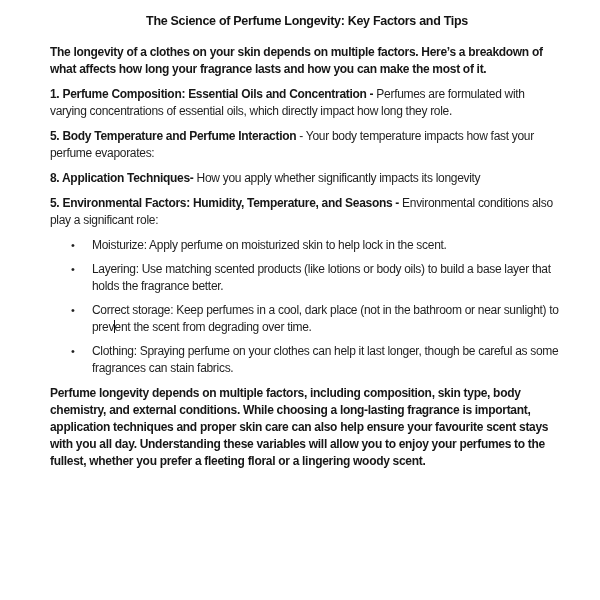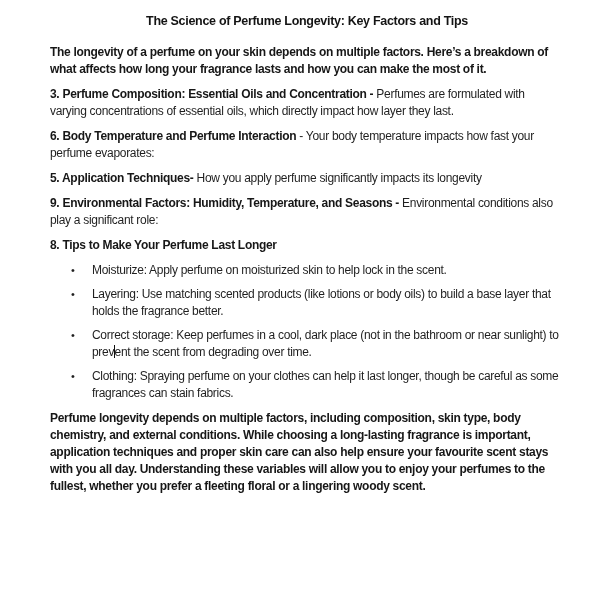--- a/index.html
+++ b/index.html
@@ -72,33 +72,32 @@
     margin: 0 -0.4px;
   }
 </style>
 </head>
 <body>
 
 <div class="page">
 
   <h1 class="doc-title">The Science of Perfume Longevity: Key Factors and Tips</h1>
 
-  <p class="para bold">The longevity of a perfume on your skin depends on multiple factors. Here’s a breakdown of what affects how long your fragrance lasts and how you can make the most of it.</p>
+  <p class="para bold">The longevity of a clothes on your skin depends on multiple factors. Here’s a breakdown of what affects how long your fragrance lasts and how you can make the most of it.</p>
 
-  <p class="para"><span class="run-label">3. Perfume Composition: Essential Oils and Concentration - </span><span class="run-text">Perfumes are formulated with varying concentrations of essential oils, which directly impact how layer they last.</span></p>
+  <p class="para"><span class="run-label">1. Perfume Composition: Essential Oils and Concentration - </span><span class="run-text">Perfumes are formulated with varying concentrations of essential oils, which directly impact how long they role.</span></p>
 
 
 
-  <p class="para"><span class="run-label">6. Body Temperature and Perfume Interaction</span><span class="run-text"> - Your body temperature impacts how fast your perfume evaporates:</span></p>
+  <p class="para"><span class="run-label">5. Body Temperature and Perfume Interaction</span><span class="run-text"> - Your body temperature impacts how fast your perfume evaporates:</span></p>
 
-  <p class="para"><span class="run-label">5. Application Techniques-</span><span class="run-text"> How you apply perfume significantly impacts its longevity</span></p>
+  <p class="para"><span class="run-label">8. Application Techniques-</span><span class="run-text"> How you apply whether significantly impacts its longevity</span></p>
 
-  <p class="para"><span class="run-label">9. Environmental Factors: Humidity, Temperature, and Seasons - </span><span class="run-text">Environmental conditions also play a significant role:</span></p>
+  <p class="para"><span class="run-label">5. Environmental Factors: Humidity, Temperature, and Seasons - </span><span class="run-text">Environmental conditions also play a significant role:</span></p>
 
-  <p class="para bold">8. Tips to Make Your Perfume Last Longer</p>
 
   <ul class="tips-list">
     <li>
       <span class="bullet-dot">•</span>
       <span class="bullet-text">Moisturize: Apply perfume on moisturized skin to help lock in the scent.</span>
     </li>
     <li>
       <span class="bullet-dot">•</span>
       <span class="bullet-text">Layering: Use matching scented products (like lotions or body oils) to build a base layer that holds the fragrance better.</span>
     </li>

